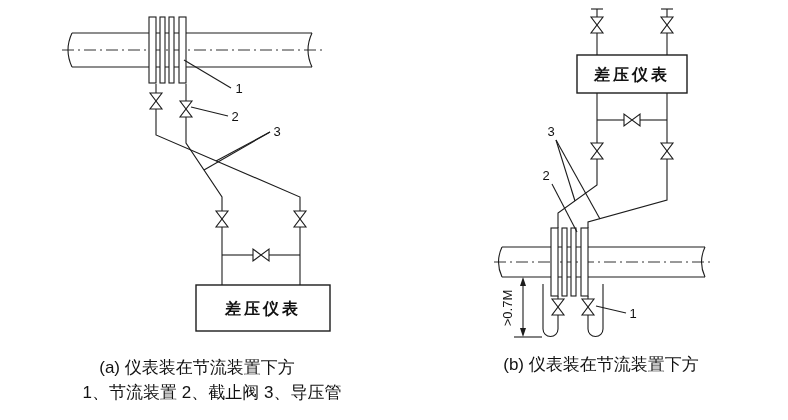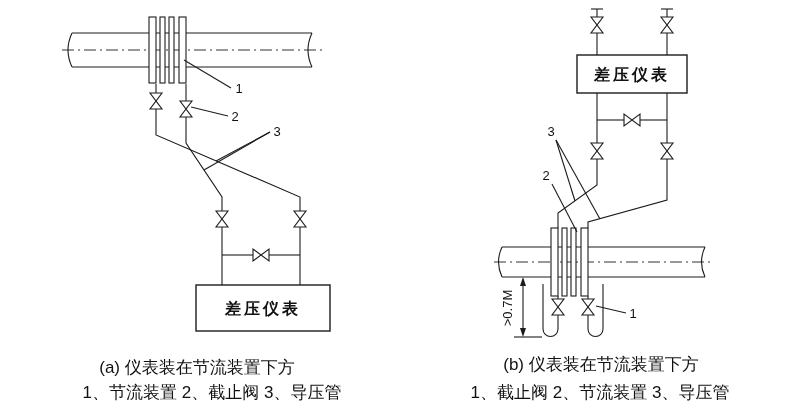--- a/index.html
+++ b/index.html
@@ -146,14 +146,13 @@
 
       <text class="lbl" x="551" y="136" text-anchor="middle">3</text>
       <text class="lbl" x="546" y="180" text-anchor="middle">2</text>
       <text class="lbl" x="633" y="318" text-anchor="middle">1</text>
     </g>
   </svg>
 
   <div class="cap" style="left:40px;top:356px;width:314px;">(a) 仪表装在节流装置下方</div>
   <div class="cap" style="left:42px;top:381px;width:340px;">1、节流装置 2、截止阀  3、导压管</div>
   <div class="cap" style="left:444px;top:353px;width:314px;">(b) 仪表装在节流装置下方</div>
-  <div class="cap" style="left:443px;top:381px;width:314px;">1、截止阀 2、节流装置 3、导压管</div>
 </div>
 
 </body></html>

